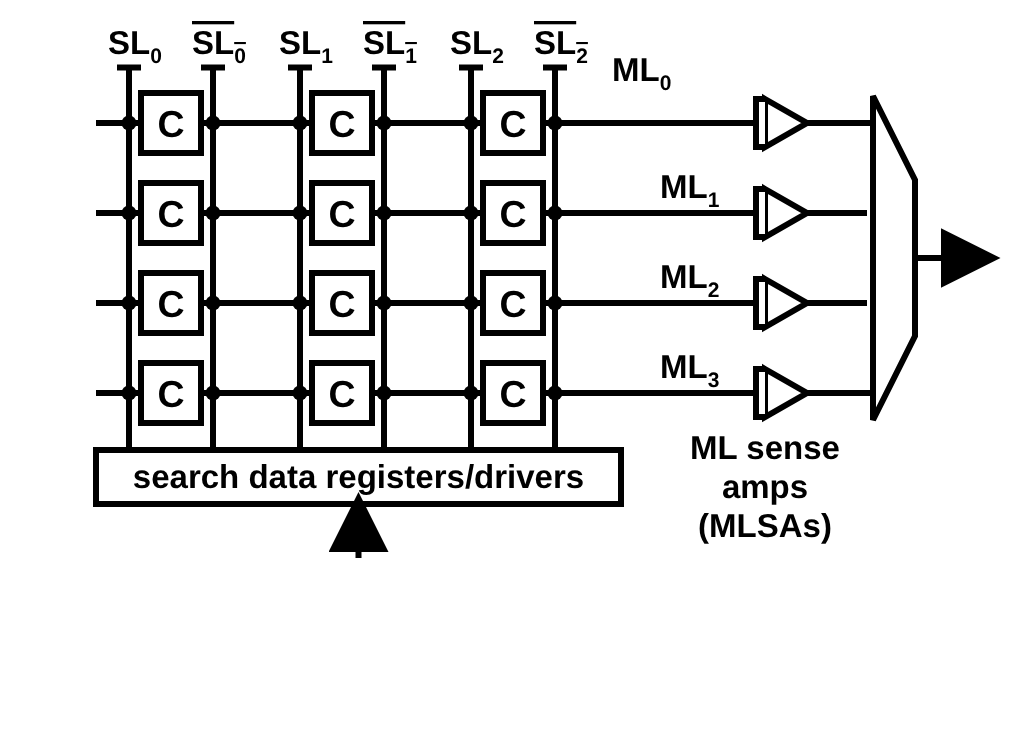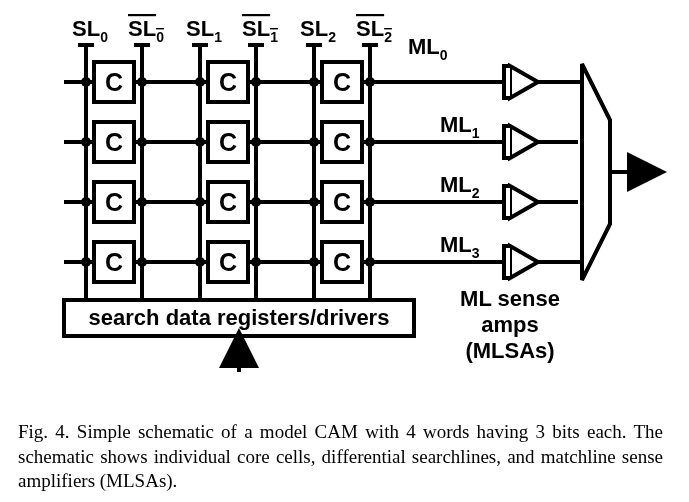--- a/index.html
+++ b/index.html
@@ -138,14 +138,13 @@
   <text x="239" y="325" text-anchor="middle" class="drv">search data registers/drivers</text>
   <line x1="239" y1="372" x2="239" y2="340" stroke="#000" stroke-width="4" marker-end="url(#arr)"></line>
 
   <g class="lab" text-anchor="middle">
     <text x="510" y="306">ML sense</text>
     <text x="510" y="332">amps</text>
     <text x="510" y="358">(MLSAs)</text>
   </g>
 </svg>
 
-<div class="cap">Fig. 4.   Simple schematic of a model CAM with 4 words having 3 bits each. The schematic shows individual core cells, differential searchlines, and matchline sense amplifiers (MLSAs).</div>
 </div>
 
 </body></html>

